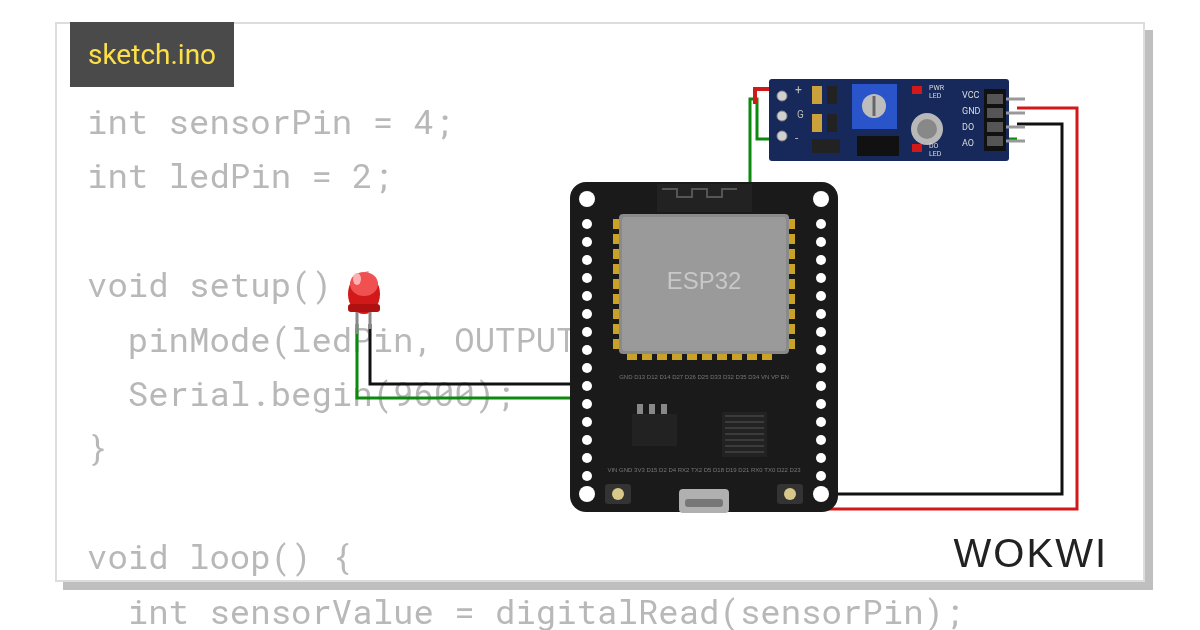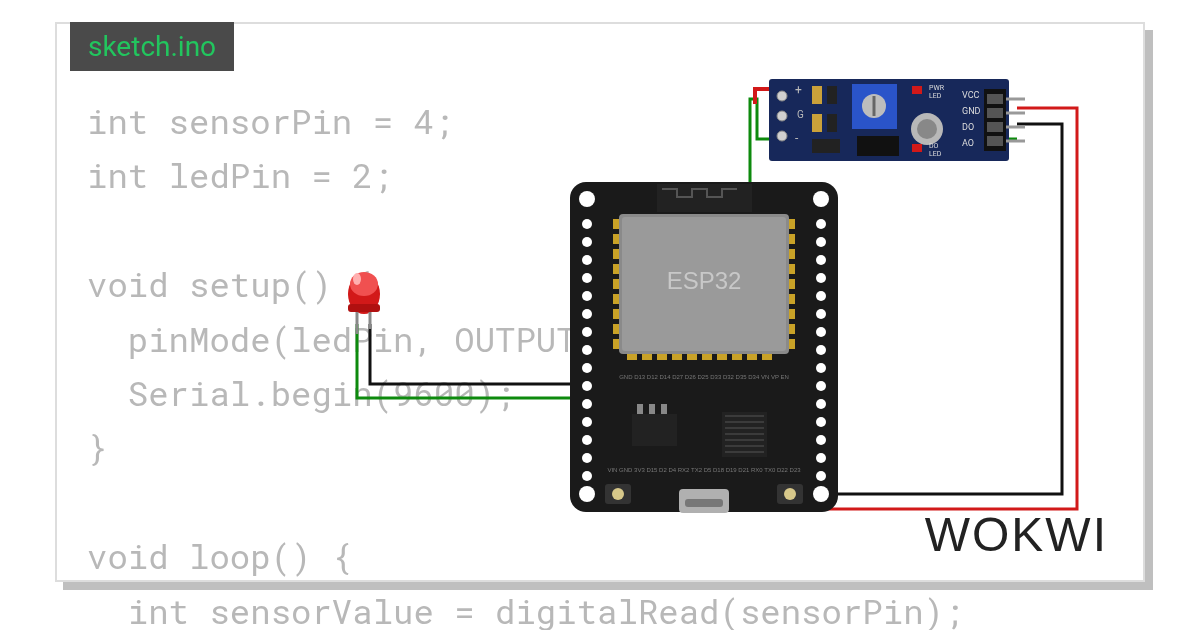--- a/index.html
+++ b/index.html
@@ -19,23 +19,23 @@
     height: 560px;
     background: #fff;
     border: 2px solid #ddd;
     box-shadow: 8px 8px 0 0 #bfbfbf;
   }
   .tab {
     position: absolute;
     left: 70px;
     top: 22px;
     background: #4a4a4a;
-    color: #22c55e;
+    color: #fde047;
     font-size: 28px;
-    padding: 8px 18px;
+    padding: 16px 18px;
     font-family: inherit;
     z-index: 10;
   }
   .code-area {
     position: absolute;
     left: 30px;
     top: 70px;
     width: 520px;
     font-family: "Roboto Mono", Consolas, monospace;
     font-size: 34px;
@@ -47,22 +47,22 @@
     position: absolute;
     left: 0;
     top: 0;
     width: 1090px;
     height: 560px;
     z-index: 5;
   }
   .logo {
     position: absolute;
     right: 35px;
-    bottom: 18px;
-    font-size: 48px;
+    bottom: 4px;
+    font-size: 40px;
     font-weight: 400;
     letter-spacing: 2px;
     color: #222;
     font-family: "Comic Sans MS", cursive, sans-serif;
     z-index: 20;
   }
 </style>
 </head>
 <body>
 

